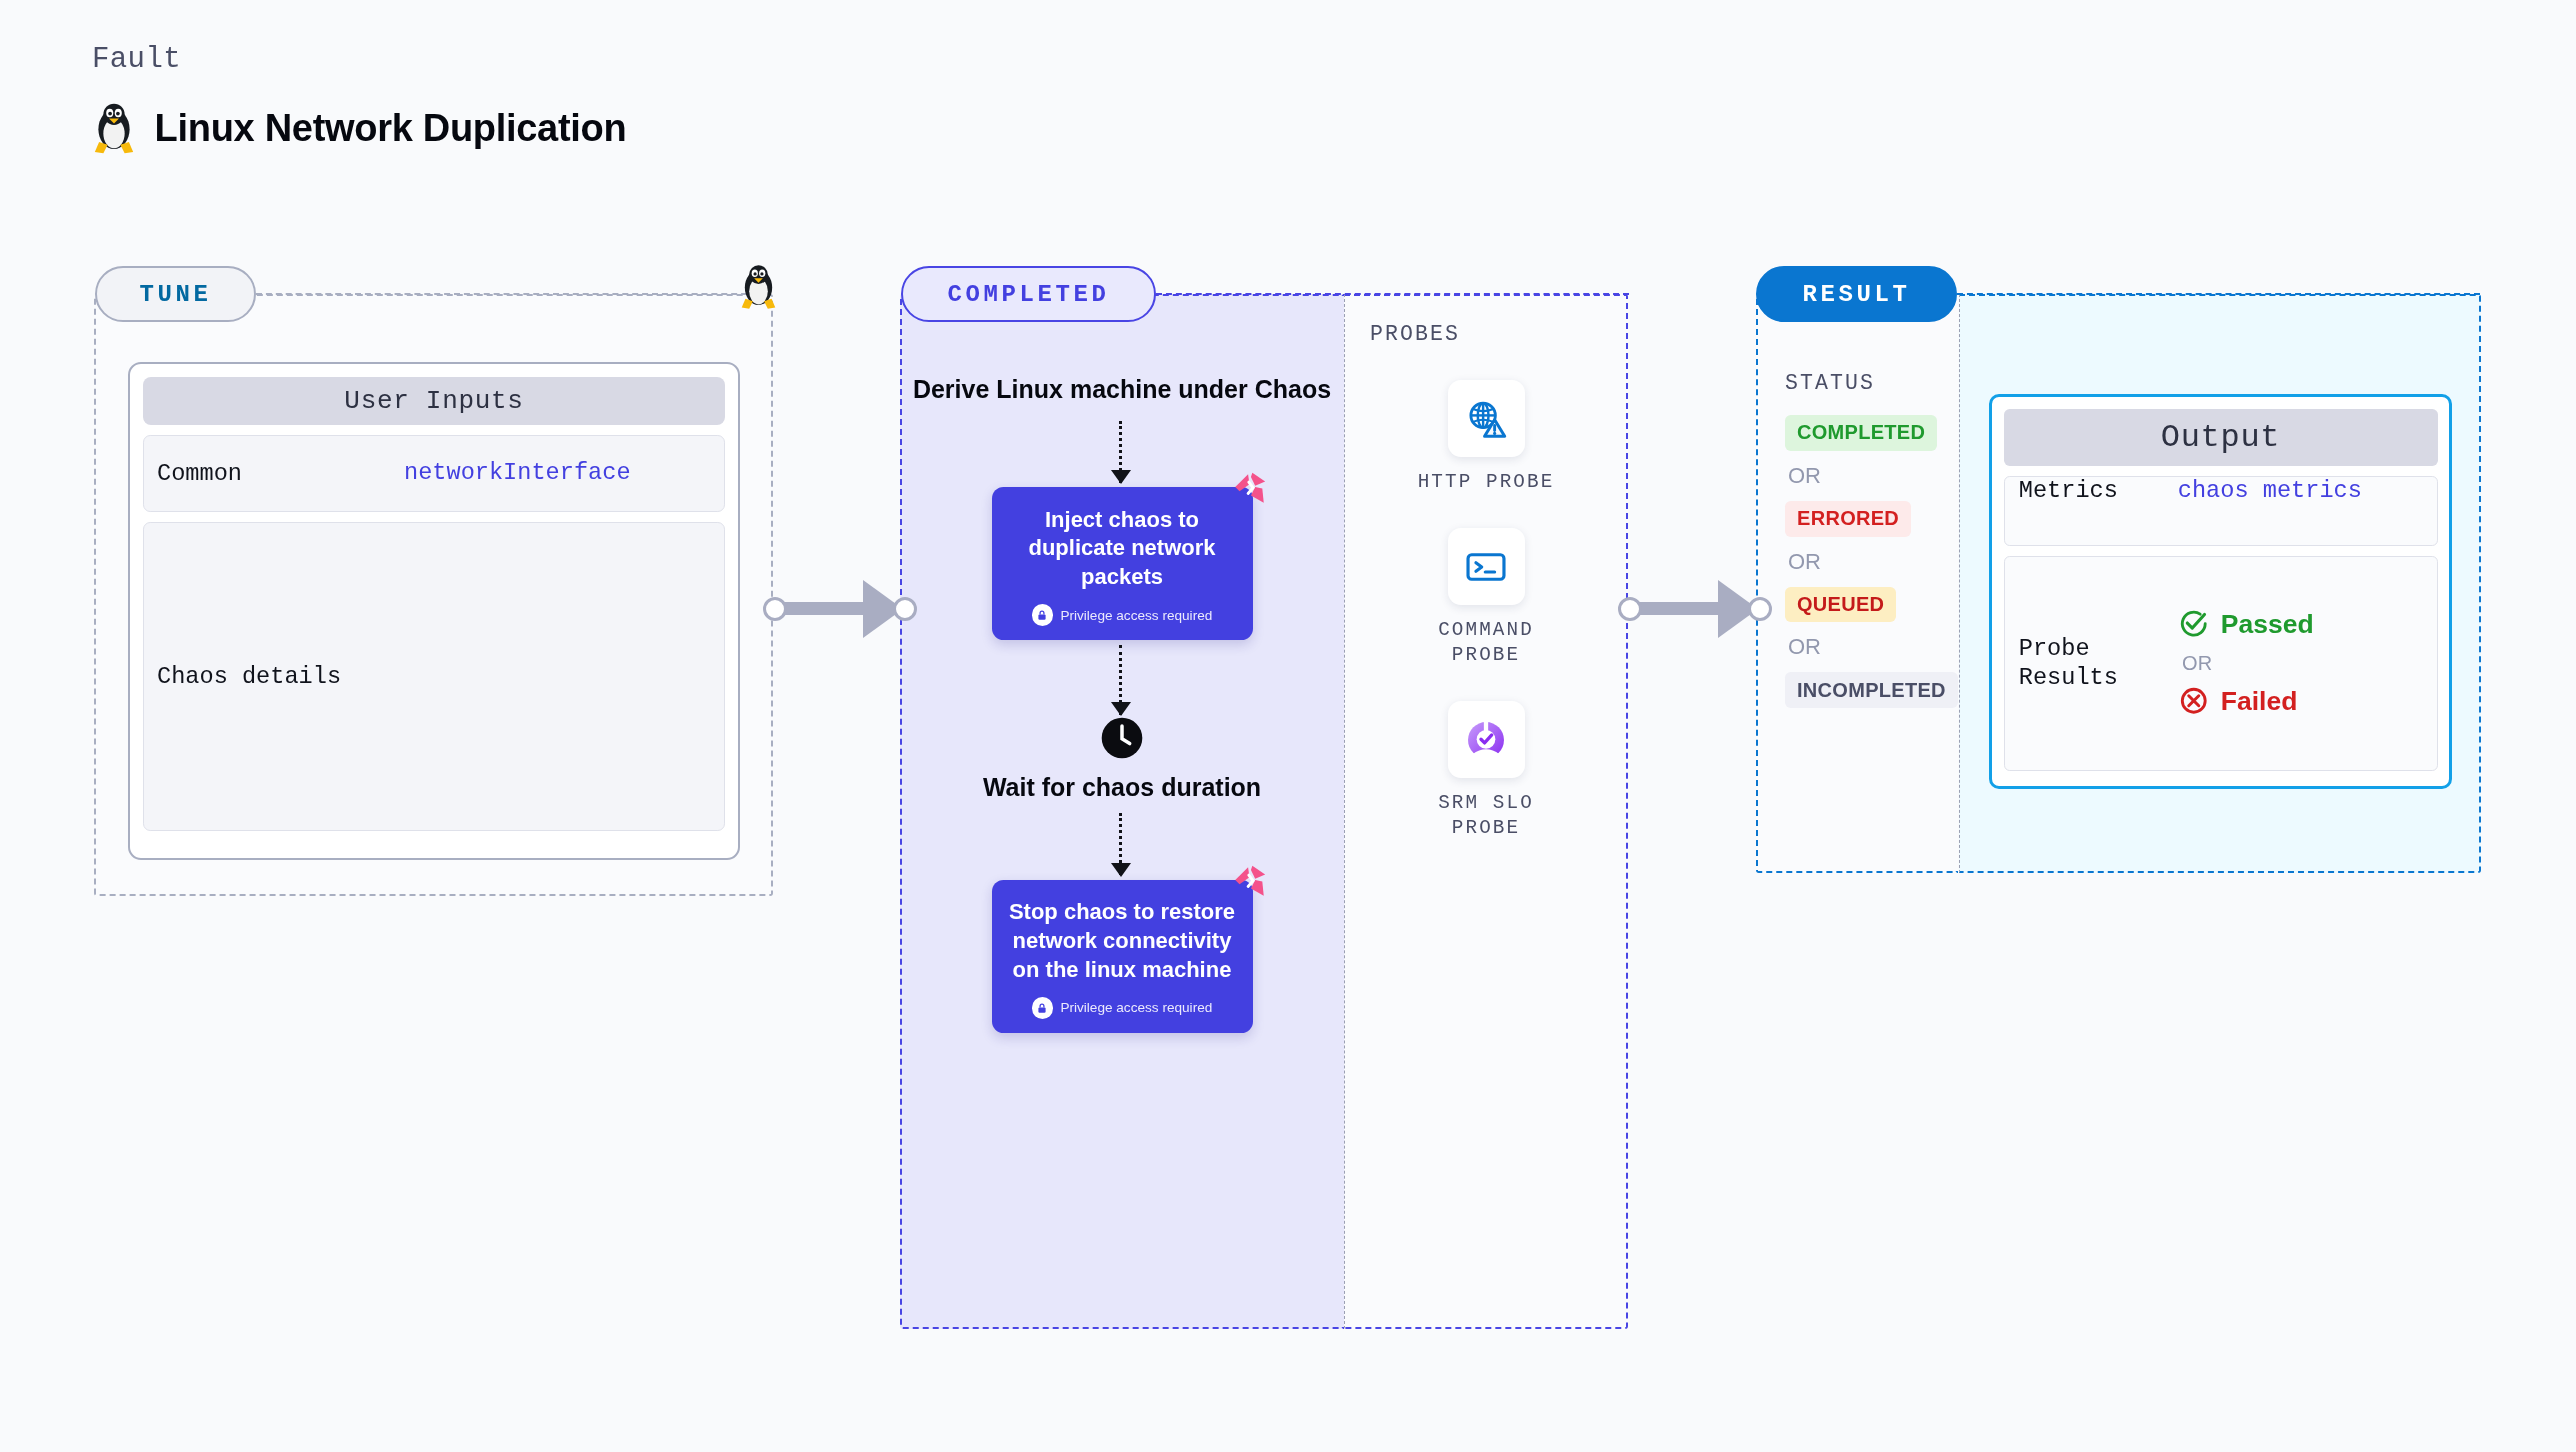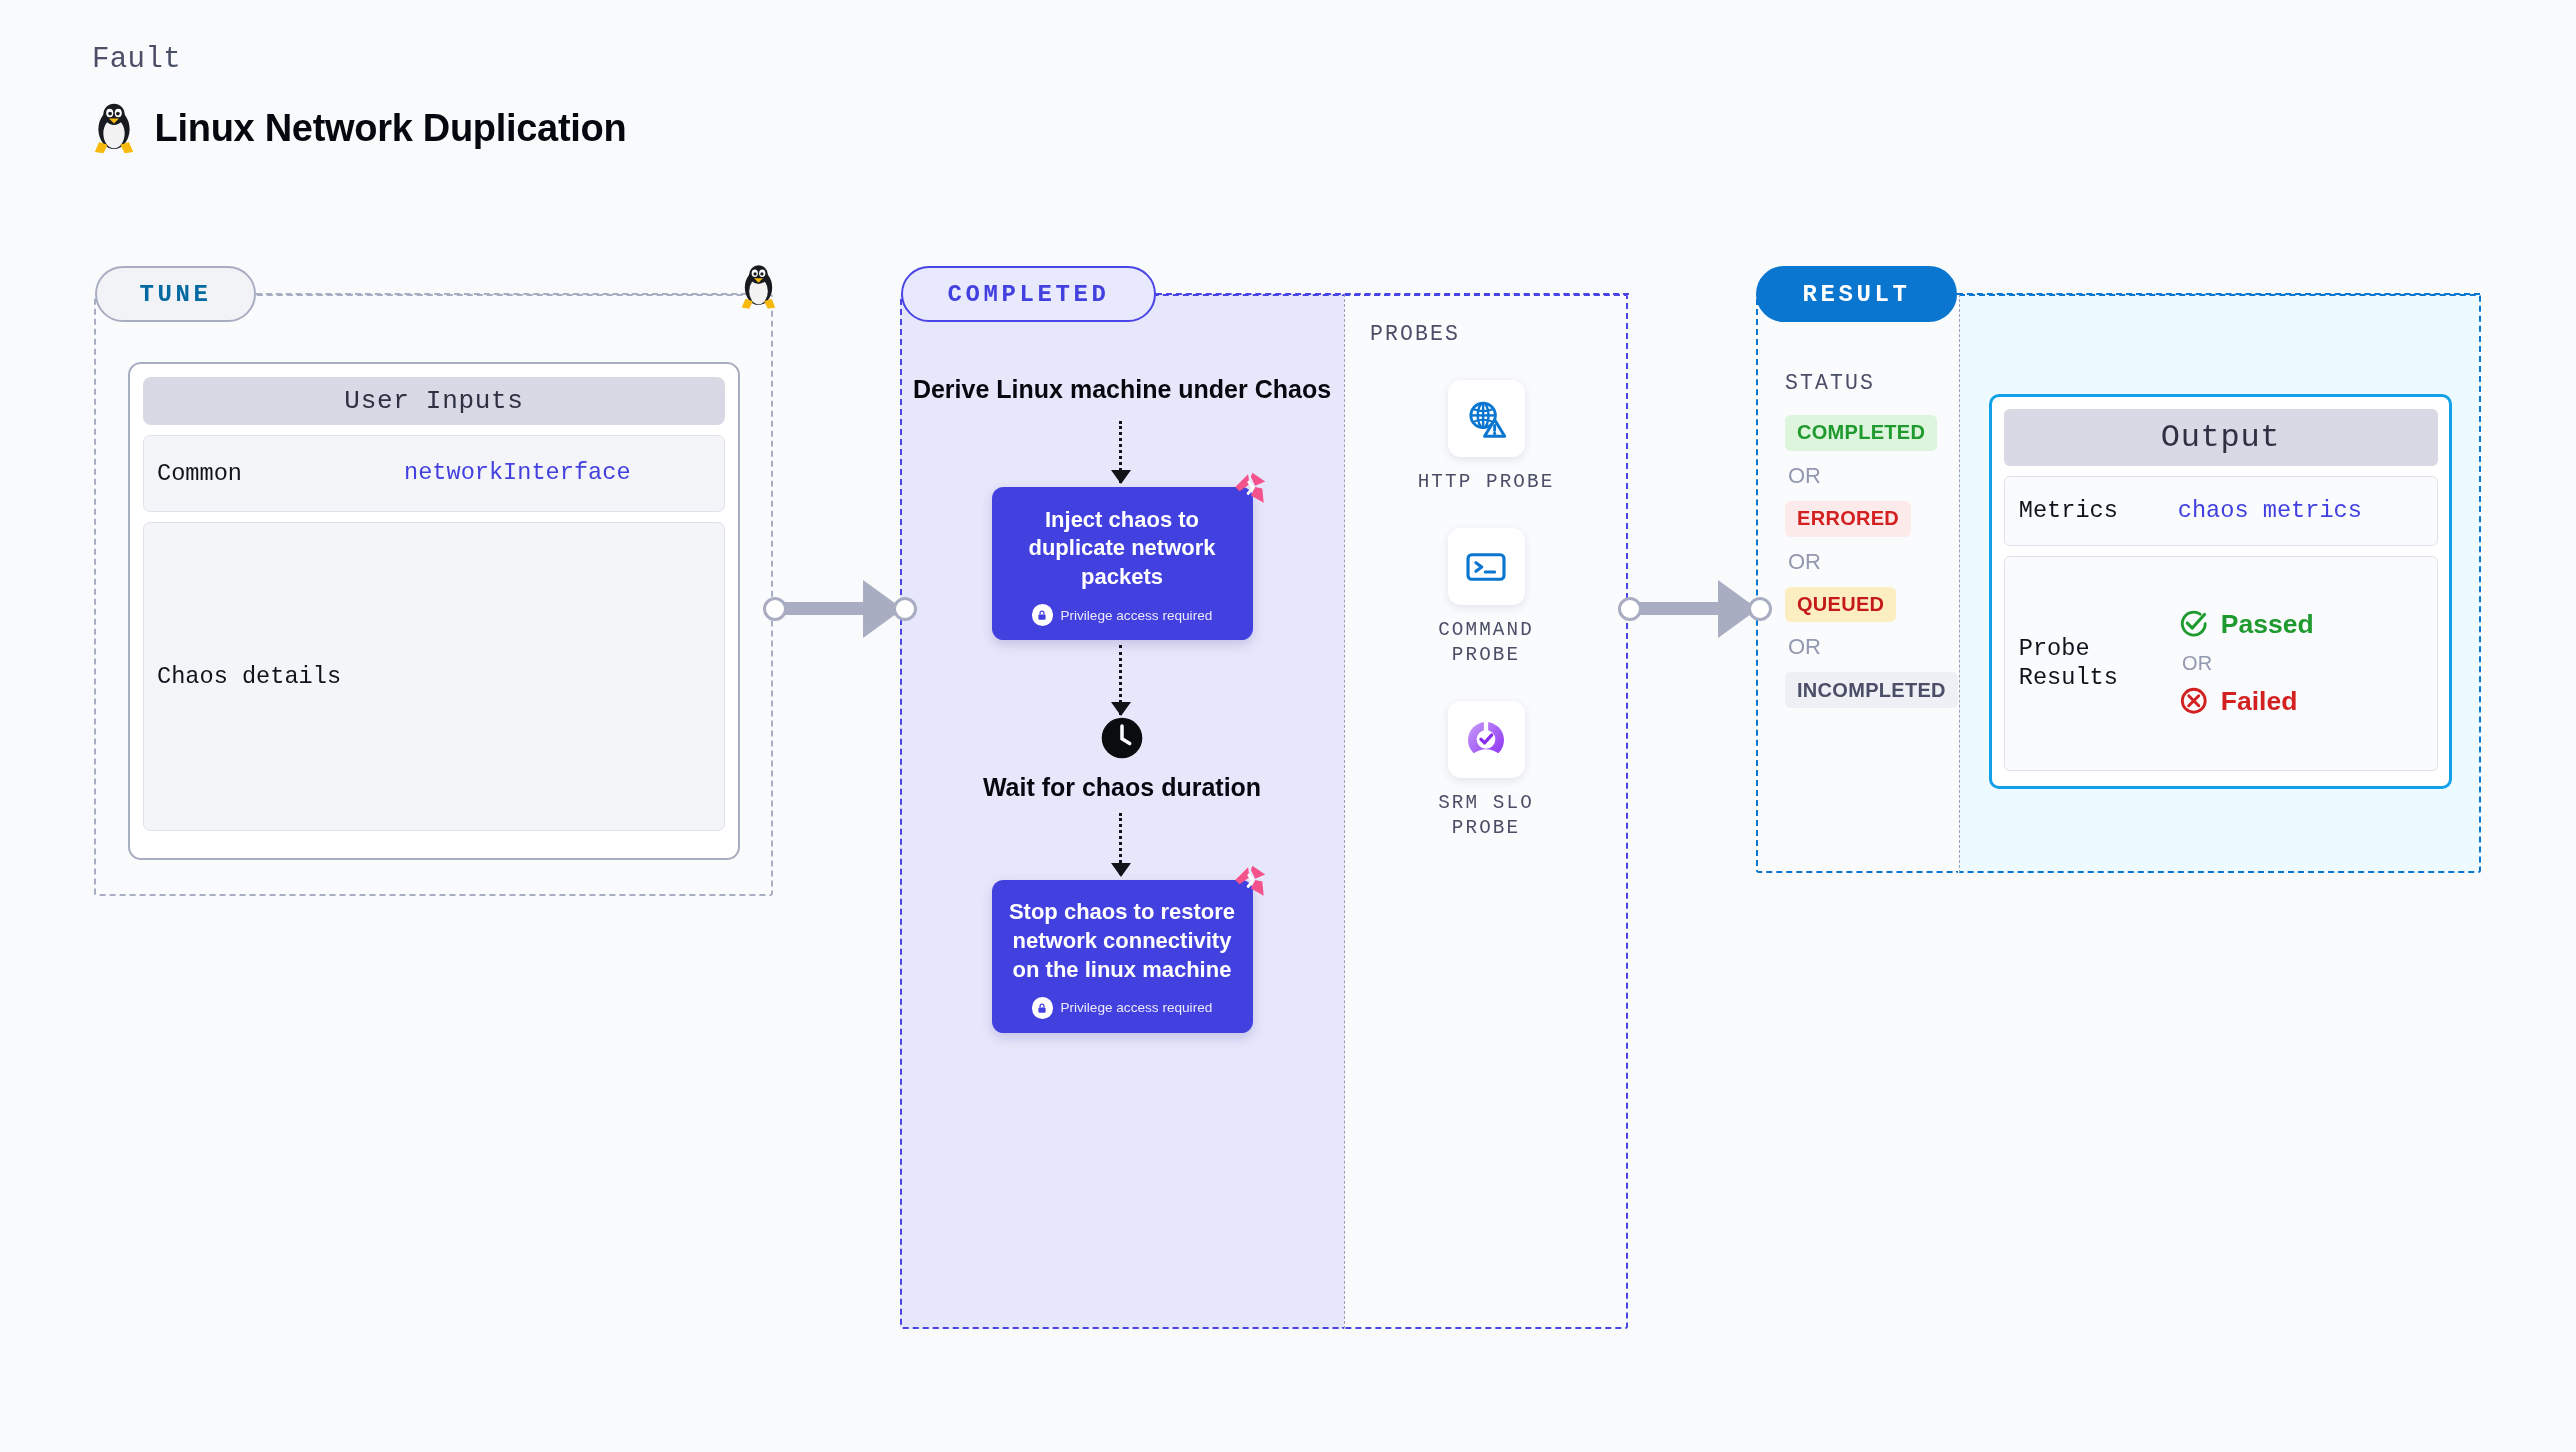--- a/index.html
+++ b/index.html
@@ -213,21 +213,21 @@
   }
   #output-header {
     height: 57px; background: #d8d9e4; border-radius: 5.7px;
     display: flex; align-items: center; justify-content: center;
     font-family: "Liberation Mono", monospace;
     font-size: 32px; color: #2d3142; letter-spacing: 0.7px;
   }
   #metrics-block {
     margin-top: 10px; height: 70px;
     background: #fafbfd; border: 1.4px solid #dfe1ea; border-radius: 5.7px;
-    display: flex; align-items: center; padding: 0 14.3px;
+    display: flex; align-items: flex-start; padding: 0 14.3px;
   }
   #metrics-key {
     font-family: "Liberation Mono", monospace; font-size: 23.6px;
     color: #10131c; width: 159px; flex: none;
   }
   #metrics-val {
     font-family: "Liberation Mono", monospace; font-size: 23.6px; color: #4340e0;
   }
   #probe-results-block {
     margin-top: 10px; height: 215px;

